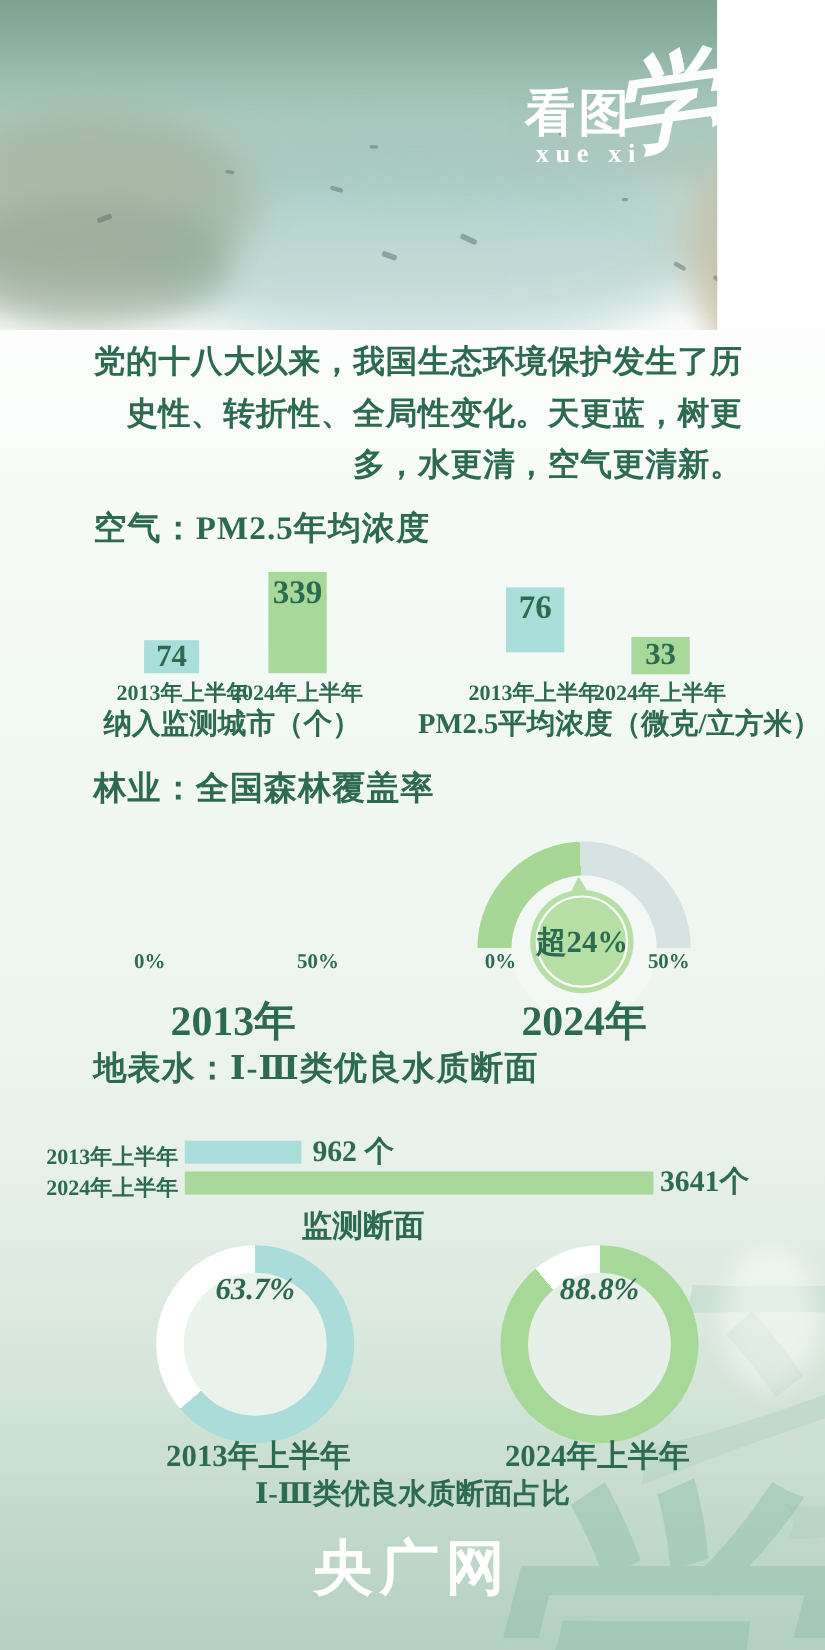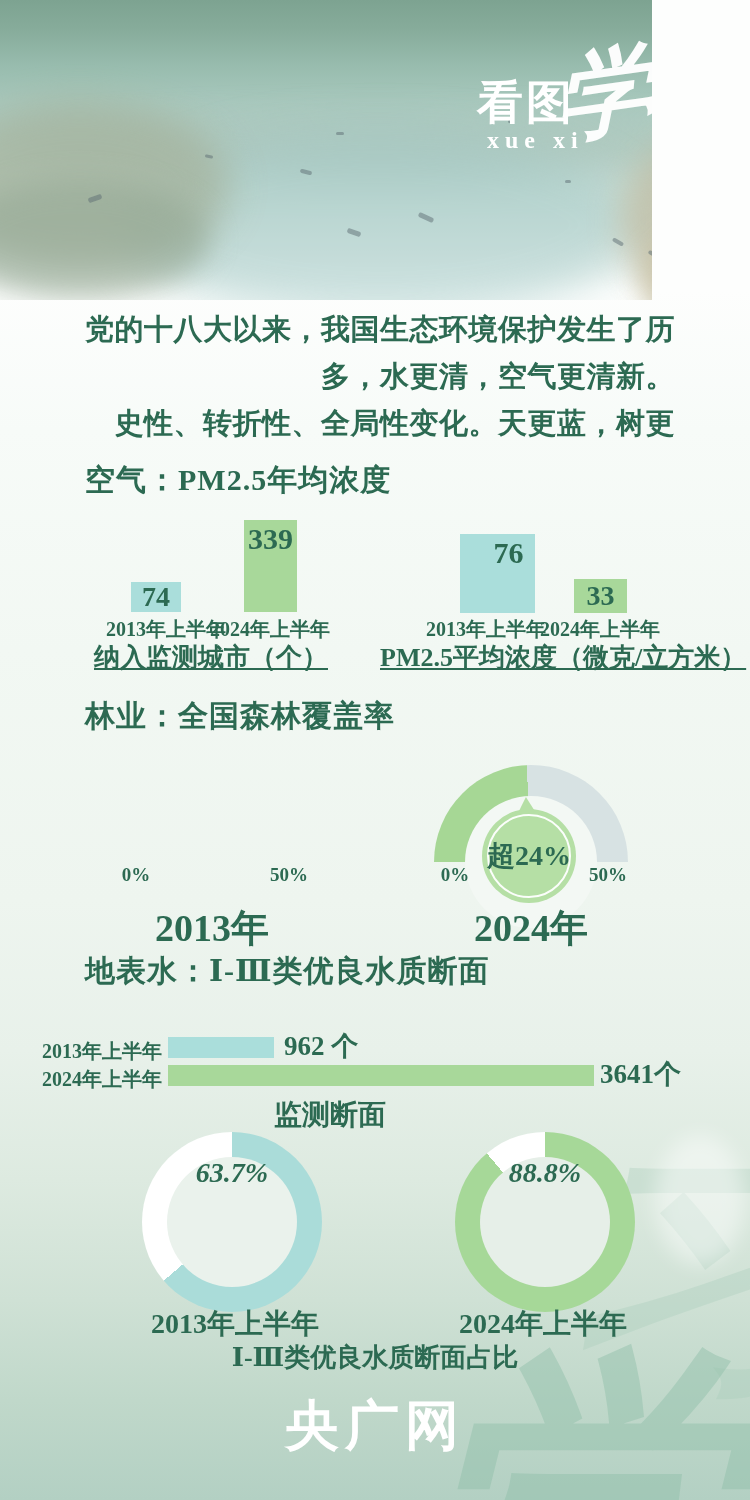--- a/index.html
+++ b/index.html
@@ -24,21 +24,21 @@
     font-style:italic;letter-spacing:-14px;transform:rotate(-8deg) skewX(-6deg);white-space:nowrap;opacity:.97;}
   
   .wm{position:absolute;z-index:1;font-style:italic;pointer-events:none;}
   
   .abs{position:absolute;z-index:2;}
   .intro-line{font-size:29px;line-height:47px;white-space:nowrap;letter-spacing:0.5px;}
   .section-title{font-size:30px;letter-spacing:1px;white-space:nowrap;}
   .vbar{display:flex;flex-direction:column;align-items:center;}
   .vbar-num{width:100%;text-align:center;font-size:30px;line-height:38px;}
   .tick{font-size:20px;text-align:center;white-space:nowrap;}
-  .axis-label{font-size:26px;text-align:center;white-space:nowrap;text-decoration:underline;}
+  .axis-label{font-size:26px;text-align:center;white-space:nowrap;}
   .gauge-arc{position:absolute;width:194px;height:194px;border-radius:50%;}
   .gauge-hole{position:absolute;left:31px;top:31px;width:132px;height:132px;border-radius:50%;}
   .badge{position:absolute;left:48px;top:44px;width:94px;height:94px;border-radius:50%;
     display:flex;align-items:center;justify-content:center;}
   .badge::after{content:"";position:absolute;inset:5px;border:2px solid rgba(255,255,255,.95);border-radius:50%;}
   .badge-pointer{position:absolute;left:50%;top:50%;width:0;height:0;
     border-left:9px solid transparent;border-right:9px solid transparent;border-bottom:16px solid #000;}
   .badge-value{font-size:28px;z-index:1;}
   .gauge-scale{font-size:19px;width:60px;text-align:center;}
   .gauge-year{width:194px;text-align:center;font-size:38px;}
@@ -83,37 +83,37 @@
     <div class="logo-pinyin">xue xi</div>
     <div class="logo-callig">学习</div>
   </div>
 
   <div class="wm" style="right:-70px;top:1100px;font-size:260px;color:#a9cdbb;opacity:.35;">习</div>
   <div class="wm" style="left:420px;top:1290px;font-size:320px;color:#8fbfa9;opacity:.45;">学</div>
   <div class="blob" style="z-index:1;left:655px;top:1135px;width:90px;height:130px;background:rgba(255,255,255,.45);filter:blur(10px);"></div>
 
   <div class="abs" style="left:85px;top:306px;text-align:right;">
     <div class="intro-line">党的十八大以来，我国生态环境保护发生了历</div>
+    <div class="intro-line">史性、转折性、全局性变化。天更蓝，树更</div>
     <div class="intro-line">多，水更清，空气更清新。</div>
-    <div class="intro-line">史性、转折性、全局性变化。天更蓝，树更</div>
   </div>
 
   <div class="abs section-title" style="left:85px;top:460px;">空气：PM2.5年均浓度</div>
 
   <div class="abs vbar" style="left:131px;top:582px;width:50px;height:30px;background:#aadedb;">
     <div class="vbar-num" style="line-height:30px;font-size:28px;">74</div>
   </div>
   <div class="abs vbar" style="left:244px;top:520px;width:53px;height:92px;background:#a8d89a;">
     <div class="vbar-num">339</div>
   </div>
   <div class="abs tick" style="left:96px;top:616px;width:140px;">2013年上半年</div>
   <div class="abs tick" style="left:200px;top:616px;width:140px;">2024年上半年</div>
   <div class="abs axis-label" style="left:61px;top:640px;width:300px;">纳入监测城市（个）</div>
 
-  <div class="abs vbar" style="left:460px;top:534px;width:53px;height:79px;background:#aadedb;padding-left:22px;">
+  <div class="abs vbar" style="left:460px;top:534px;width:53px;height:59px;background:#aadedb;">
     <div class="vbar-num">76</div>
   </div>
   <div class="abs vbar" style="left:574px;top:579px;width:53px;height:34px;background:#a8d89a;">
     <div class="vbar-num" style="line-height:34px;font-size:28px;">33</div>
   </div>
   <div class="abs tick" style="left:416px;top:616px;width:140px;">2013年上半年</div>
   <div class="abs tick" style="left:530px;top:616px;width:140px;">2024年上半年</div>
   <div class="abs axis-label" style="left:380px;top:640px;width:340px;">PM2.5平均浓度（微克/立方米）</div>
 
   <div class="abs section-title" style="left:85px;top:696px;">林业：全国森林覆盖率</div>

